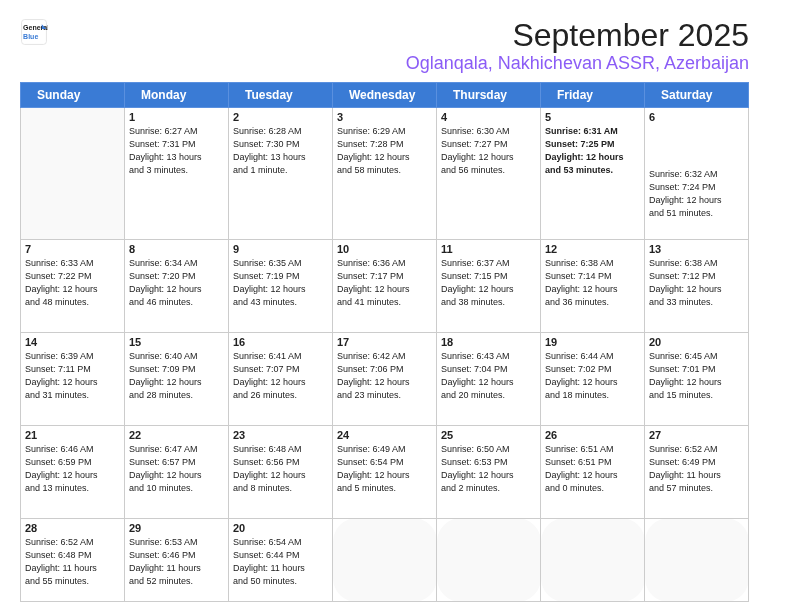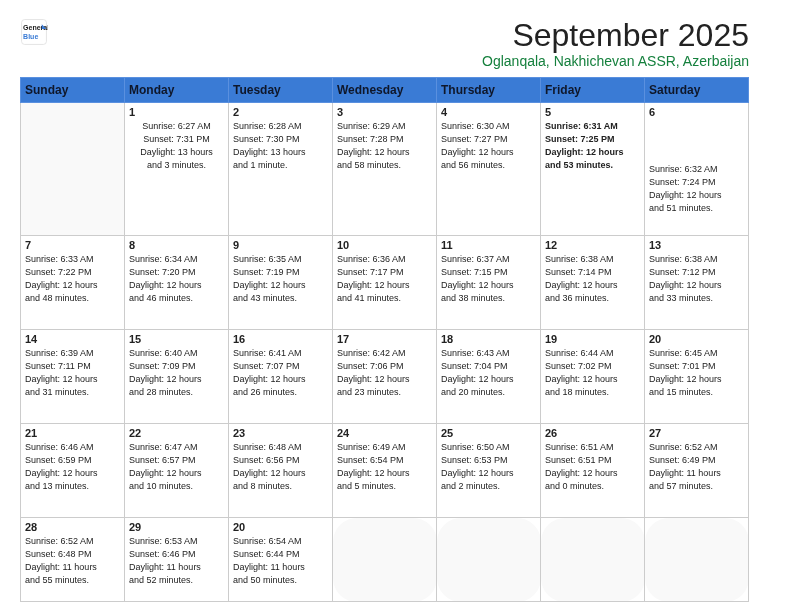--- a/index.html
+++ b/index.html
@@ -36,35 +36,35 @@
     .title-block {
       text-align: right;
     }
     .month-title {
       font-size: 32px;
       font-weight: normal;
       color: #222;
       line-height: 1.1;
     }
     .subtitle {
-      font-size: 14px;
-      color: #15803d;
+      font-size: 18px;
+      color: #8b5cf6;
     }
     .calendar-table {
       width: 100%;
       border-collapse: collapse;
       flex: 1;
       table-layout: fixed;
     }
     .calendar-table thead tr th {
       background: #3a7bd5;
-      color: #0f172a;
+      color: #ffffff;
       font-size: 12px;
       font-weight: bold;
-      padding: 5px 4px;
+      padding: 5px 16px;
       text-align: left;
       border: 1px solid #5a90df;
     }
     .calendar-table tbody tr td {
       border: 1px solid #ccc;
       vertical-align: top;
       padding: 3px 4px;
       font-size: 9.5px;
       color: #222;
       height: 82px;
@@ -117,21 +117,21 @@
           <th>Thursday</th>
           <th>Friday</th>
           <th>Saturday</th>
         </tr>
     </thead>
     <tbody id="calendar-body">
         <tr>
           <td class="empty-cell"></td>
           <td>
             <span class="day-num">1</span>
-            <div class="cell-text" style="white-space: pre-line; text-align: center;">Sunrise: 6:27 AM
+            <div class="cell-text" style="white-space: pre-line;">Sunrise: 6:27 AM
 Sunset: 7:31 PM
 Daylight: 13 hours
 and 3 minutes.</div>
           </td>
           <td>
             <span class="day-num">2</span>
             <div class="cell-text" style="white-space: pre-line;">Sunrise: 6:28 AM
 Sunset: 7:30 PM
 Daylight: 13 hours
 and 1 minute.</div>

